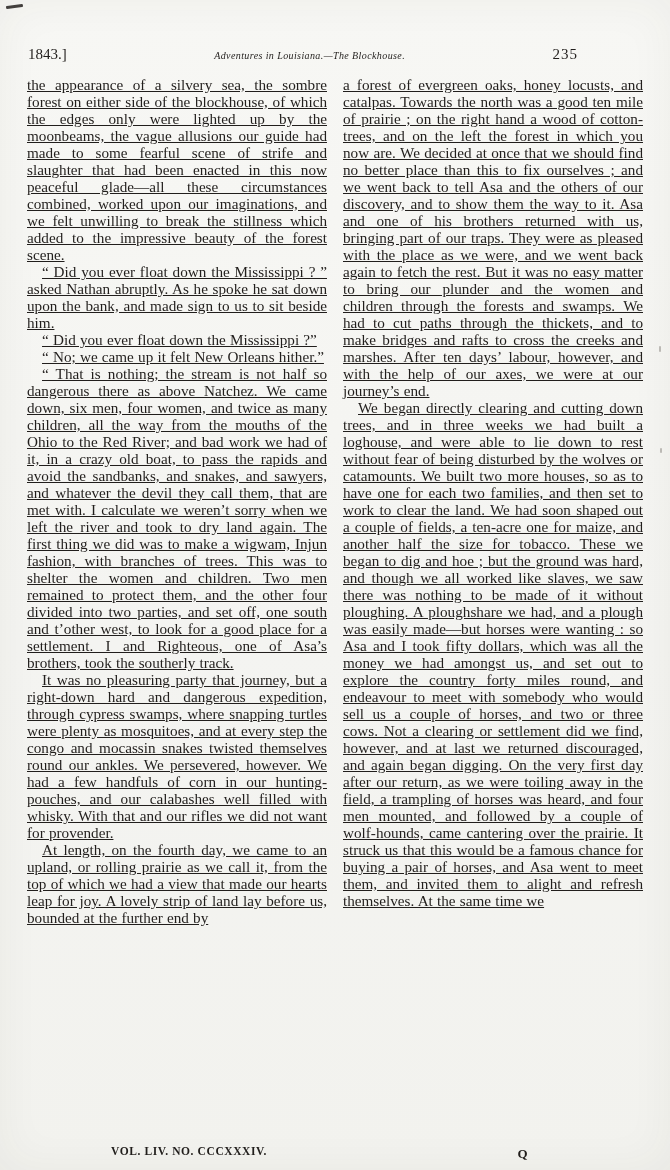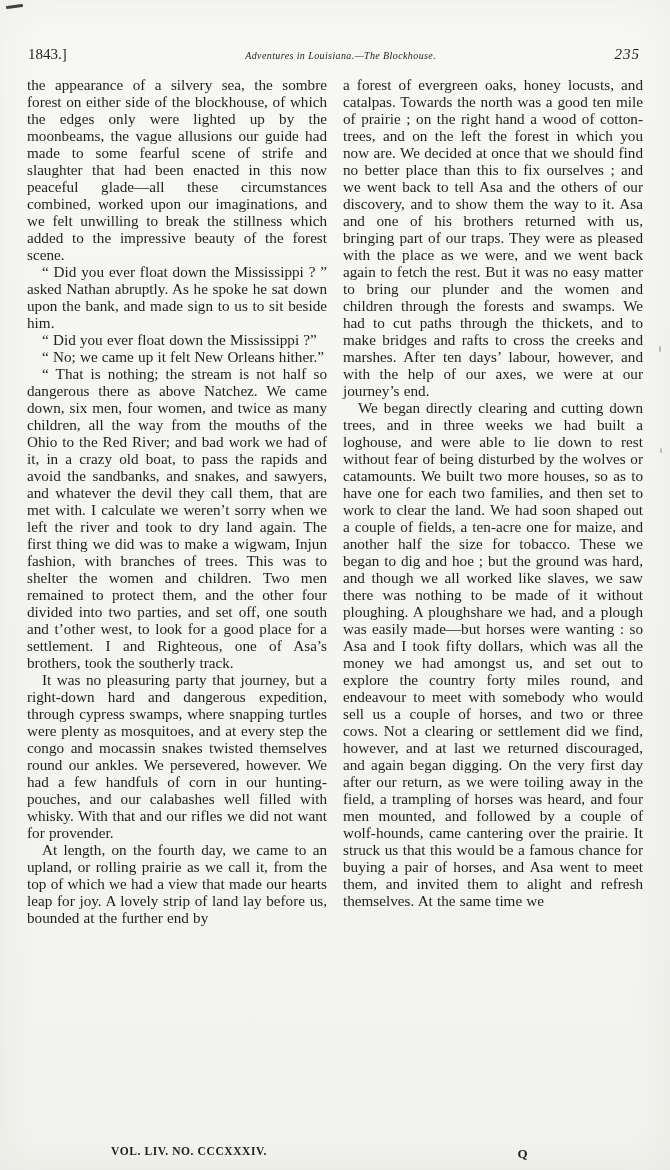--- a/index.html
+++ b/index.html
@@ -34,26 +34,27 @@
     align-items: baseline;
     padding: 46px 30px 13px 28px;
     font-size: 15px;
     gap: 20px;
   }
   .header .title {
     font-style: italic;
     font-size: 10px;
     letter-spacing: 0.4px;
   }
-  .header .pageno { letter-spacing: 1px; font-style: italic; }
+  .header .pageno { margin-right: 62px; letter-spacing: 1px; }
 
   .columns {
     display: flex;
     gap: 16px;
     padding: 0 27px;
+    text-decoration: underline;
   }
   .col {
     width: 300px;
     font-size: 15.2px;
     line-height: 17px;
     text-align: justify;
     word-spacing: 0.4px;
     hyphens: auto;
     -webkit-hyphens: auto;
   }

